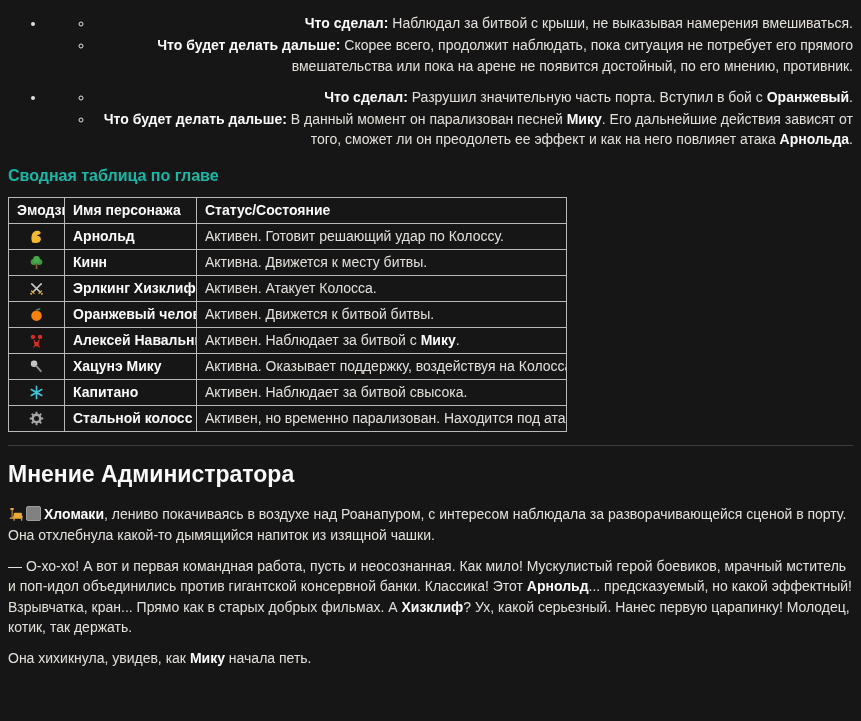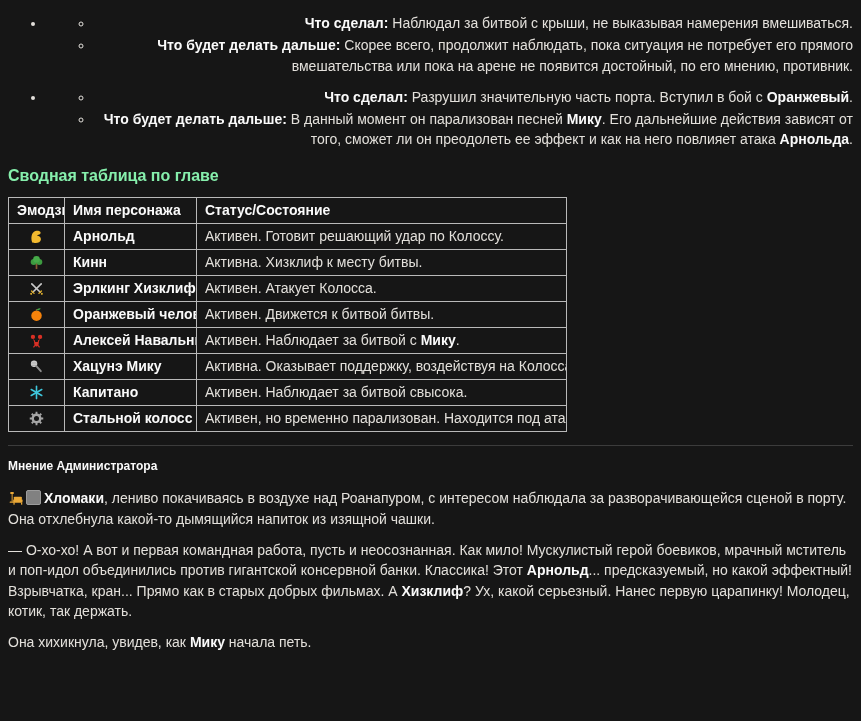--- a/index.html
+++ b/index.html
@@ -10,22 +10,22 @@
     font-size:14px;line-height:1.45;
   }
   .page{padding:9px 8px 0 8px;box-sizing:border-box;}
   b{font-weight:700;color:#fafafa;}
   
   ul.char-list{list-style:disc;margin:0 0 12px 0;padding-left:38px;}
   ul.char-list>li{margin-bottom:5px;}
   ul.sublist{list-style:circle;margin:4px 0 11px;padding-left:48px;}
   ul.sublist>li{margin-bottom:2px;text-align:right;}
   
-  h3.summary-title{font-size:16px;font-weight:700;color:#86efac;margin:14px 0 10px;}
-  h2.admin-title{font-size:12px;font-weight:700;color:#fafafa;margin:0 0 13px;}
+  h3.summary-title{font-size:16px;font-weight:700;color:#14b8a6;margin:14px 0 10px;}
+  h2.admin-title{font-size:23px;font-weight:700;color:#fafafa;margin:0 0 13px;}
   
   table.summary{border-collapse:collapse;table-layout:fixed;width:558px;margin:0 0 6px 0;}
   table.summary th,table.summary td{
     border:1px solid #b9b9b9;padding:2px 8px;height:21px;
     font-size:14px;vertical-align:middle;overflow:hidden;white-space:nowrap;
   }
   table.summary th{text-align:left;font-weight:700;color:#fafafa;}
   td.emoji-cell{text-align:center;padding:2px 2px;}
   td.name-cell{font-weight:700;color:#fafafa;}
   hr.divider{border:0;border-top:1px solid #3c3c3c;margin:13px 0 12px;}
@@ -77,21 +77,21 @@
           <td>Активен. Готовит решающий удар по Колоссу.</td>
         </tr>
         <tr>
           <td class="emoji-cell"><span class="emoji"><svg viewBox="0 0 16 16">
                 <rect x="7.1" y="8.5" width="1.8" height="6.5" fill="#8a5a33"></rect>
                 <circle cx="5" cy="7.5" r="3.2" fill="#3d9b40"></circle>
                 <circle cx="11" cy="7.5" r="3.2" fill="#3d9b40"></circle>
                 <circle cx="8" cy="4.6" r="3.6" fill="#46ab49"></circle>
               </svg></span></td>
           <td class="name-cell">Кинн</td>
-          <td>Активна. Хизклиф к месту битвы.</td>
+          <td>Активна. Движется к месту битвы.</td>
         </tr>
         <tr>
           <td class="emoji-cell"><span class="emoji"><svg viewBox="0 0 16 16">
                 <g stroke="#c9c9c9" stroke-width="1.7" stroke-linecap="round">
                   <path d="M3 3l9 9"></path>
                   <path d="M13 3L4 12"></path>
                 </g>
                 <g stroke="#d4a62a" stroke-width="1.5" stroke-linecap="round">
                   <path d="M10.6 13.2l2.6-2.6"></path>
                   <path d="M2.8 10.6l2.6 2.6"></path>

